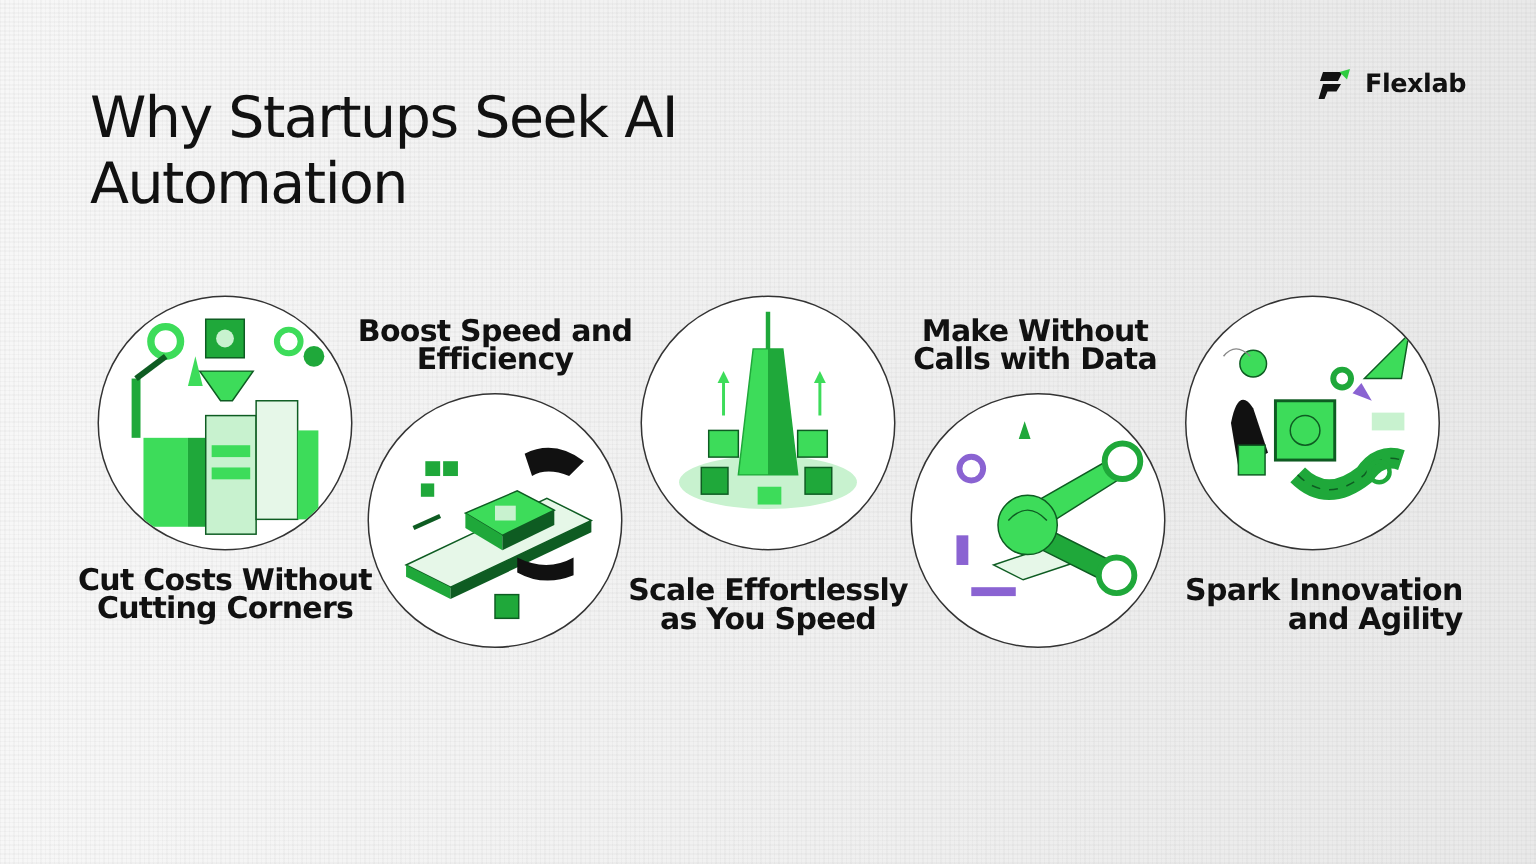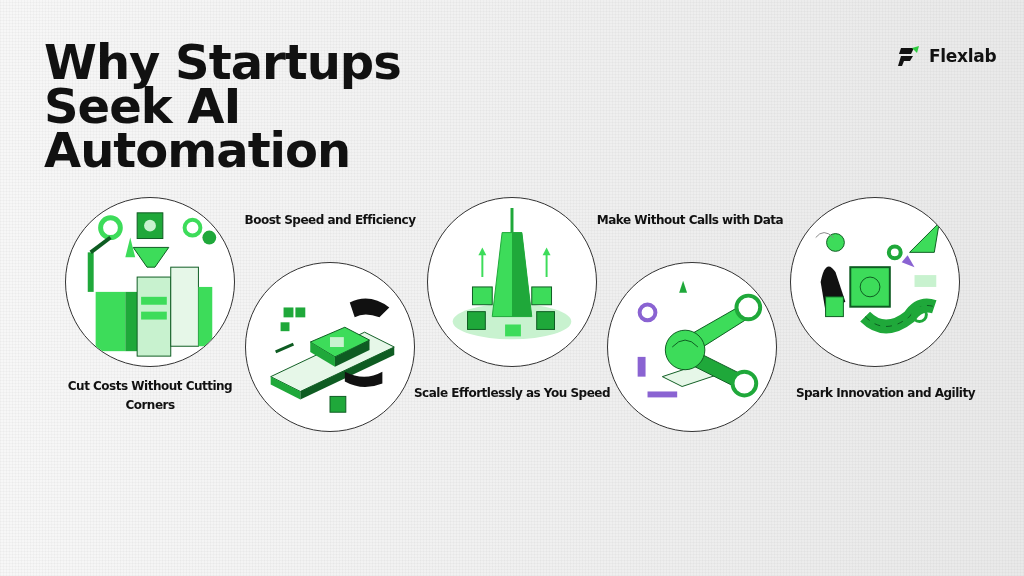--- a/index.html
+++ b/index.html
@@ -3,27 +3,27 @@
   <meta charset="utf-8">
   <style>
     html,body{margin:0;padding:0;}
     body{width:1024px;height:576px;overflow:hidden;position:relative;
       background:#f1f1f1;
       background-image:
         repeating-linear-gradient(0deg, rgba(0,0,0,0.025) 0 1px, transparent 1px 3px),
         repeating-linear-gradient(90deg, rgba(0,0,0,0.025) 0 1px, transparent 1px 3px),
         linear-gradient(90deg,#f7f7f7 0%, #efefef 60%, #e9e9e9 100%);
       font-family:"DejaVu Sans","Liberation Sans",sans-serif;color:#111;}
-    .title{position:absolute;left:44px;top:40px;margin:0;font-size:48px;line-height:44px;font-weight:bold;letter-spacing:-1px;width:440px;}
-    .logo{position:absolute;left:897px;top:44px;display:flex;align-items:center;gap:8px;}
+    .title{position:absolute;left:44px;top:40px;margin:16px;font-size:38px;line-height:44px;font-weight:normal;letter-spacing:-1px;width:440px;}
+    .logo{position:absolute;left:878px;top:44px;display:flex;align-items:center;gap:8px;}
     .logo-mark{width:24px;height:24px;position:relative;}
     .logo-text{font-size:17px;font-weight:bold;letter-spacing:-0.3px;}
     .circle{position:absolute;width:170px;height:170px;border-radius:50%;background:#fff;border:1.5px solid #333;box-sizing:border-box;overflow:hidden;}
     .circle svg{width:100%;height:100%;display:block;}
-    .label{position:absolute;width:200px;text-align:center;font-size:12px;line-height:19px;font-weight:bold;letter-spacing:-0.5px;}
+    .label{position:absolute;width:200px;text-align:center;font-size:20px;line-height:19px;font-weight:bold;letter-spacing:-0.5px;}
   </style>
 </head>
 <body>
 
 <h1 class="title">Why Startups Seek AI Automation</h1>
 
 <div class="logo">
   <div class="logo-mark">
     <svg viewBox="0 0 24 24" width="24" height="24">
       <polygon points="4,4 17,4 14,10 2,10" fill="#111"></polygon>

